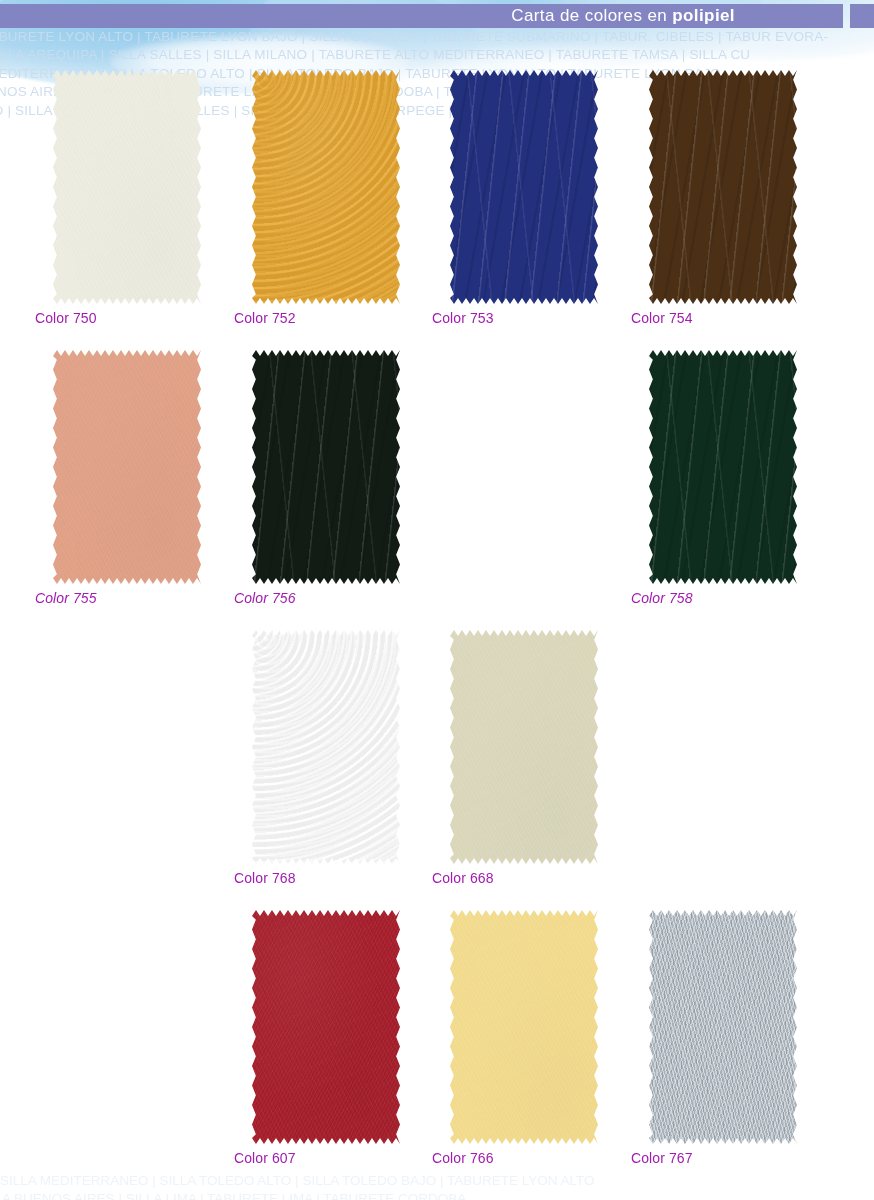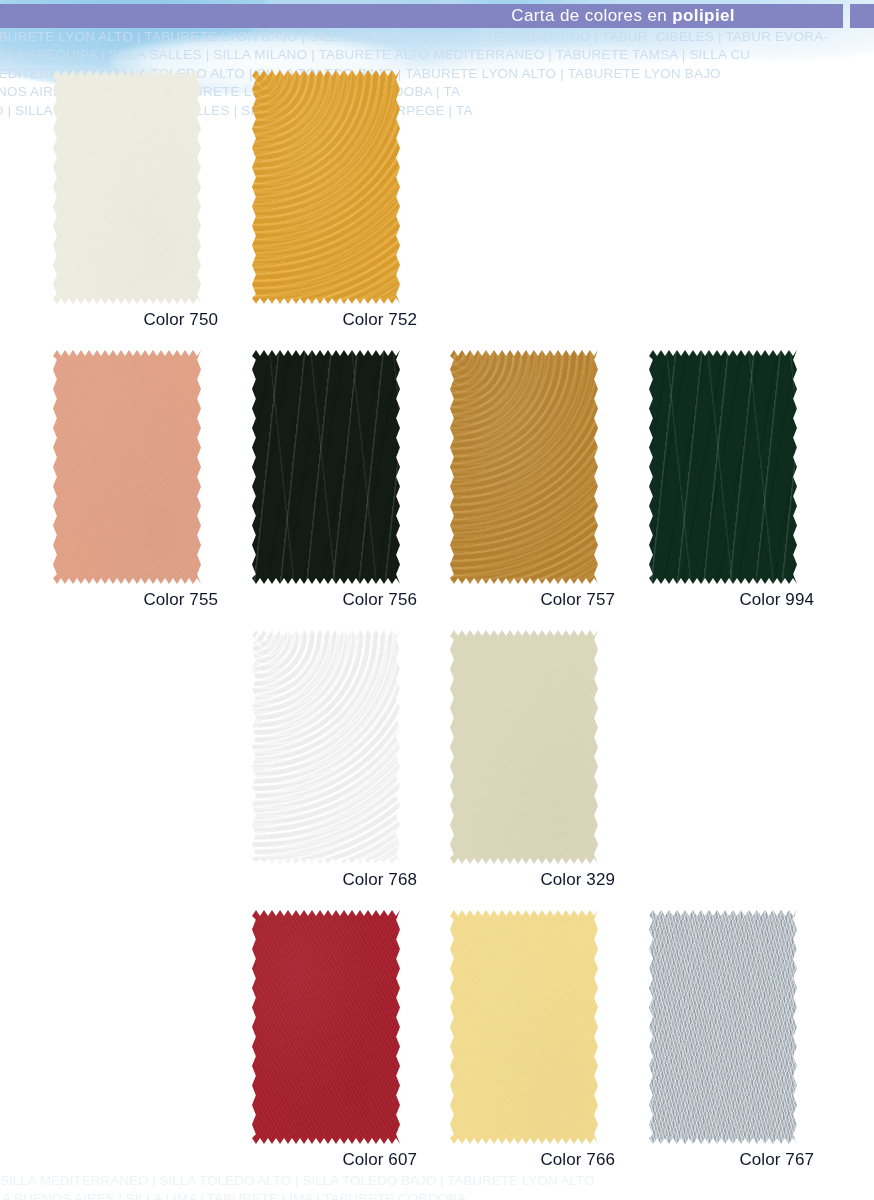--- a/index.html
+++ b/index.html
@@ -160,21 +160,21 @@
     width: 874px; height: 1200px;
     z-index: 4;
   }
   .swatch-row {
     position: absolute;
     left: 0;
     width: 874px;
     height: 280px;
   }
   .swatch-row.r0 { top: 62px; }
-  .swatch-row.r1 { top: 342px; }
+  .swatch-row.r1 { top: 342px; font-style: italic; }
   .swatch-row.r2 { top: 622px; }
   .swatch-row.r3 { top: 902px; }
 
   .swatch-cell {
     position: absolute;
     top: 0;
     width: 200px;
     height: 280px;
   }
   .swatch-cell.c0 { left: 35px; }
@@ -287,23 +287,22 @@
   }
   .swatch-chip.grain-smooth .chip-grain {
     opacity: 0.16;
   }
 
   .swatch-label {
     position: absolute;
     left: 0;
     top: 248px;
     width: 183px;
-    text-align: right;
-    color: #0f172a;
-    font-size: 17px;
+    color: #a21caf;
+    font-size: 14px;
     letter-spacing: 0.1px;
     white-space: nowrap;
   }
 </style>
 </head>
 <body>
 
 <div class="sky-wash">
   <div class="cloud-a"></div>
   <div class="cloud-b"></div>
@@ -342,20 +341,38 @@
     </div>
     <div class="swatch-cell c1">
       <div class="swatch-chip-wrap">
         <div class="swatch-chip grain-pebble">
           <div class="chip-base" style="background: rgb(232, 168, 50);"></div>
           <div class="chip-grain"></div>
         </div>
       </div>
       <div class="swatch-label">Color 752</div>
     </div>
+    <div class="swatch-cell c2">
+      <div class="swatch-chip-wrap">
+        <div class="swatch-chip grain-marble">
+          <div class="chip-base" style="background: rgb(35, 48, 126);"></div>
+          <div class="chip-grain"></div>
+        </div>
+      </div>
+      <div class="swatch-label">Color 753</div>
+    </div>
+    <div class="swatch-cell c3">
+      <div class="swatch-chip-wrap">
+        <div class="swatch-chip grain-marble">
+          <div class="chip-base" style="background: rgb(75, 48, 22);"></div>
+          <div class="chip-grain"></div>
+        </div>
+      </div>
+      <div class="swatch-label">Color 754</div>
+    </div>
   </div>
 
   <div class="swatch-row r1">
     <div class="swatch-cell c0">
       <div class="swatch-chip-wrap">
         <div class="swatch-chip grain-smooth">
           <div class="chip-base" style="background: rgb(226, 162, 136);"></div>
           <div class="chip-grain"></div>
         </div>
       </div>
@@ -363,58 +380,49 @@
     </div>
     <div class="swatch-cell c1">
       <div class="swatch-chip-wrap">
         <div class="swatch-chip grain-marble">
           <div class="chip-base" style="background: rgb(18, 28, 21);"></div>
           <div class="chip-grain"></div>
         </div>
       </div>
       <div class="swatch-label">Color 756</div>
     </div>
-    <div class="swatch-cell c2">
-      <div class="swatch-chip-wrap">
-        <div class="swatch-chip grain-pebble">
-          <div class="chip-base" style="background: rgb(192, 138, 52);"></div>
-          <div class="chip-grain"></div>
-        </div>
-      </div>
-      <div class="swatch-label">Color 757</div>
-    </div>
     <div class="swatch-cell c3">
       <div class="swatch-chip-wrap">
         <div class="swatch-chip grain-marble">
           <div class="chip-base" style="background: rgb(15, 45, 30);"></div>
           <div class="chip-grain"></div>
         </div>
       </div>
-      <div class="swatch-label">Color 994</div>
+      <div class="swatch-label">Color 758</div>
     </div>
   </div>
 
   <div class="swatch-row r2">
     <div class="swatch-cell c1">
       <div class="swatch-chip-wrap">
         <div class="swatch-chip grain-pebble">
           <div class="chip-base"></div>
           <div class="chip-grain"></div>
         </div>
       </div>
       <div class="swatch-label">Color 768</div>
     </div>
     <div class="swatch-cell c2">
       <div class="swatch-chip-wrap">
         <div class="swatch-chip grain-smooth">
           <div class="chip-base" style="background: rgb(220, 217, 189);"></div>
           <div class="chip-grain"></div>
         </div>
       </div>
-      <div class="swatch-label">Color 329</div>
+      <div class="swatch-label">Color 668</div>
     </div>
   </div>
 
   <div class="swatch-row r3">
     <div class="swatch-cell c1">
       <div class="swatch-chip-wrap">
         <div class="swatch-chip">
           <div class="chip-base" style="background: rgb(168, 31, 44);"></div>
           <div class="chip-grain"></div>
         </div>

